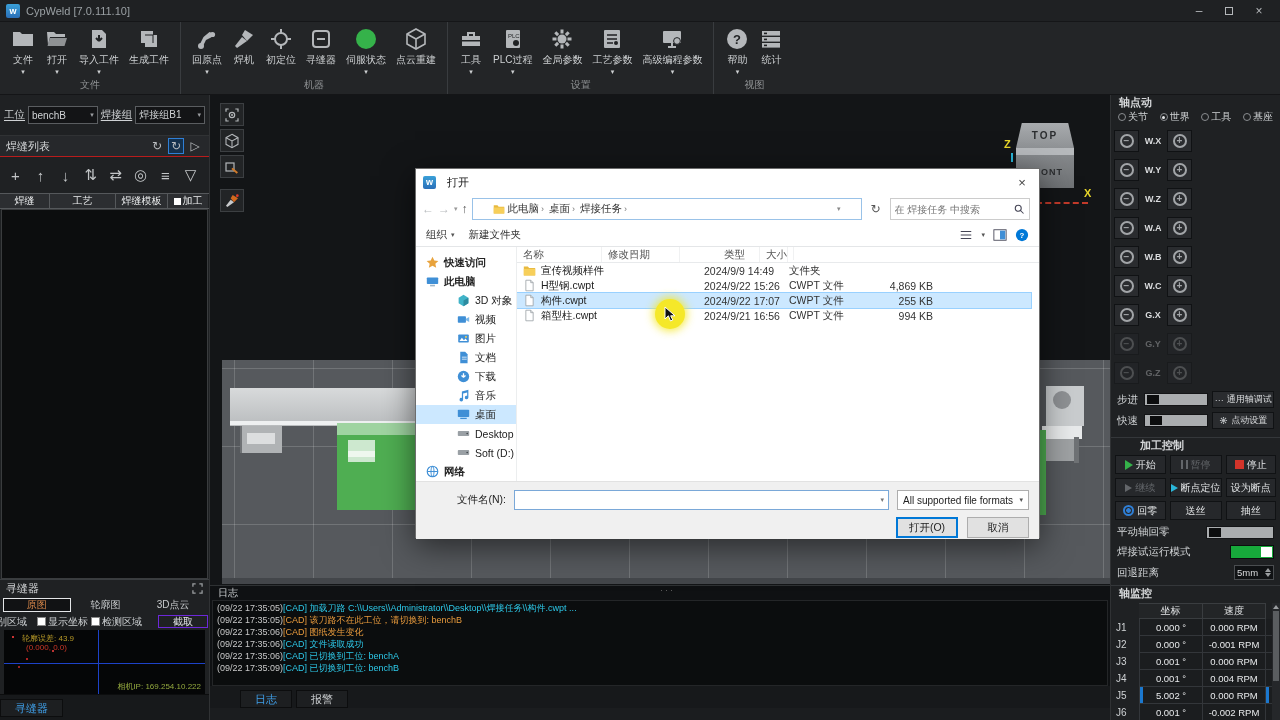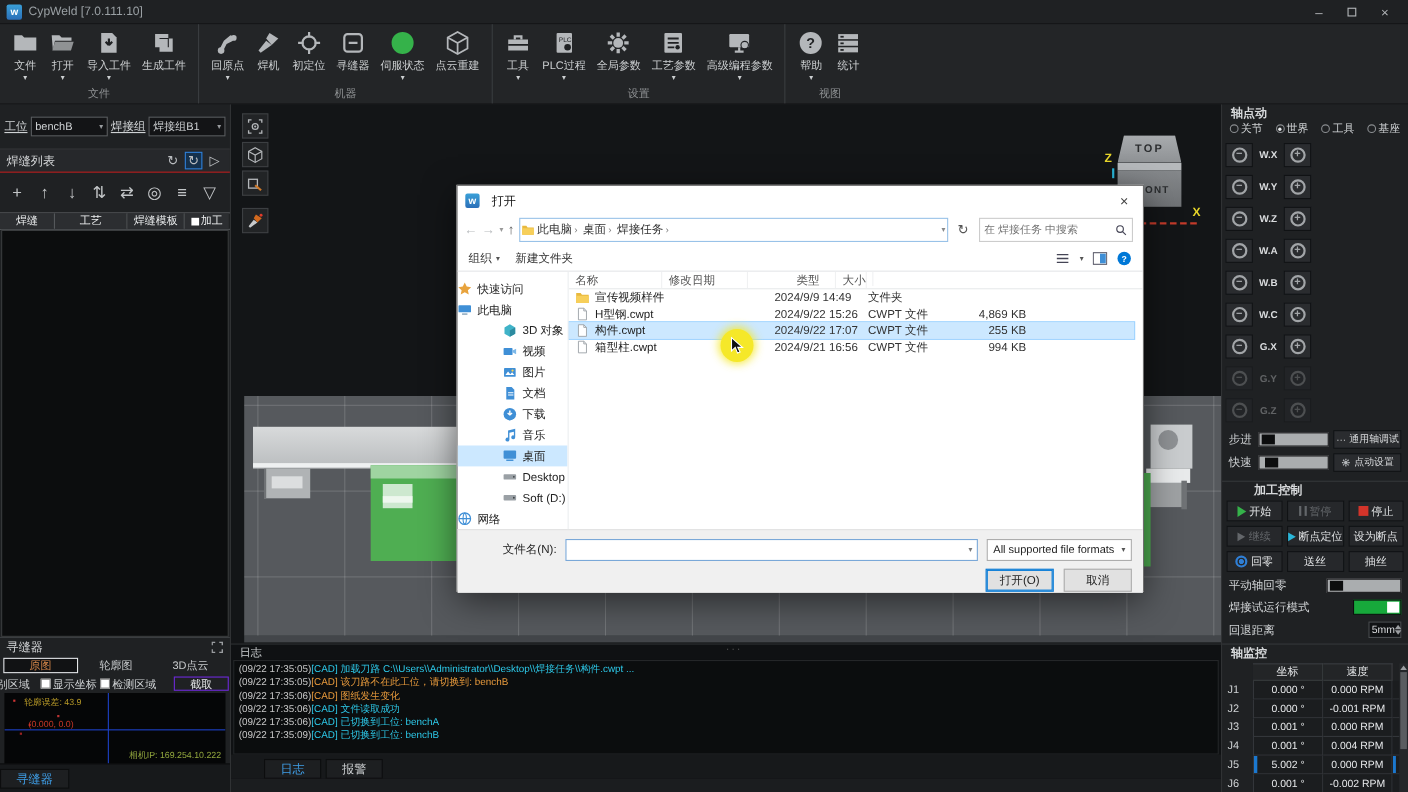--- a/index.html
+++ b/index.html
@@ -57,21 +57,21 @@
   .fctr{height:17px;display:flex;align-items:center;font-size:10px;color:#cfd2d4;gap:3px;}
   .regionwrap{width:34px;overflow:hidden;white-space:nowrap;}
   .regionwrap span{display:inline-block;margin-left:-13px;}
   .fcheck{display:flex;align-items:center;gap:2px;}
   .cbox{width:9px;height:9px;background:#fff;border:1px solid #888;}
   .fcap{margin-left:auto;margin-right:1px;width:50px;height:13px;border:1px solid #6d28d9;display:flex;align-items:center;justify-content:center;color:#e4e6e8;font-size:10px;}
   .fimg{position:relative;height:64px;margin:0 4px;background:#050607;overflow:hidden;}
   .fh{position:absolute;left:0;right:0;top:52%;height:1px;background:#1d42c8;}
   .fv{position:absolute;top:0;bottom:0;left:47%;width:1px;background:#1d42c8;}
   .fo1{position:absolute;left:18px;top:3px;font-size:8px;color:#b89a28;}
-  .fo2{position:absolute;left:22px;top:13px;font-size:8px;color:#cc3828;margin-top:11px;}
+  .fo2{position:absolute;left:22px;top:13px;font-size:8px;color:#cc3828;}
   .fdots{position:absolute;left:8px;top:6px;width:2px;height:2px;background:#c33;box-shadow:14px 22px 0 #a22,40px 14px 0 #b33,6px 30px 0 #922;}
   .fip{position:absolute;right:4px;bottom:2px;font-size:8px;color:#93a83e;}
   .ltabrow{height:26px;display:flex;align-items:flex-start;padding-top:4px;background:#17191b;border-top:1px solid #0c0d0e;}
   .paneltab{height:18px;padding:0 14px;display:flex;align-items:center;background:#1d1f21;border:1px solid #0c0d0e;font-size:11px;color:#d0d3d5;}
   .paneltab.blue{color:#3f9fe8;}
 
   
   .vp{position:absolute;left:210px;top:95px;width:900px;bottom:12px;background:#131517;overflow:hidden;}
   .vtools{position:absolute;left:10px;top:8px;display:flex;flex-direction:column;gap:3px;}
   .vtool{width:24px;height:23px;background:#222426;border:1px solid #3c3f42;display:flex;align-items:center;justify-content:center;color:#b4b7ba;}
@@ -101,37 +101,37 @@
 
   
   .dlg{position:absolute;left:205px;top:73px;width:625px;height:370px;background:#fff;border:1px solid #6d6d6d;box-shadow:0 8px 30px rgba(0,0,0,.55);z-index:5;color:#222;}
   .dtitle{height:26px;display:flex;align-items:center;padding-left:7px;}
   .dtitle .tt{font-size:11px;color:#111;margin-left:5px;}
   .dclose{margin-left:auto;width:34px;height:25px;display:flex;align-items:center;justify-content:center;font-size:13px;color:#444;}
   .dnav{height:28px;display:flex;align-items:center;padding:0 6px;gap:4px;}
   .navg{color:#b8bbbe;font-size:12px;}
   .navup{color:#555;font-size:12px;}
   .navdc{color:#999;font-size:7px;}
-  .crumbbox{width:390px;height:22px;border:1px solid #99c2e8;display:flex;align-items:center;padding:0 1px;gap:3px;}
+  .crumbbox{width:390px;height:22px;border:1px solid #99c2e8;display:flex;align-items:center;padding:0 20px;gap:3px;}
   .crumbbox svg{width:12px;height:12px;}
   .crumb{font-size:10.5px;color:#333;}
   .csep{font-size:9px;color:#777;margin:0 2px;}
   .crumbcaret{margin-left:auto;color:#888;font-size:7px;}
   .refbtn{width:20px;text-align:center;color:#555;font-size:12px;}
   .searchbox{width:140px;height:22px;border:1px solid #ccc;display:flex;align-items:center;padding:0 4px;}
   .searchbox input{border:none;outline:none;flex:1;font-size:10px;color:#555;width:100px;font-family:inherit;}
   .searchbox svg{width:12px;height:12px;}
   .dcmd{height:24px;display:flex;align-items:center;padding:0 10px;gap:4px;border-bottom:1px solid #e4e6e8;font-size:10.5px;color:#333;}
   .cmdcaret{font-size:7px;color:#555;}
   .cmdright{margin-left:auto;display:flex;align-items:center;gap:8px;}
   .dbody{display:flex;height:234px;}
   .dside{width:100px;padding-top:6px;overflow:hidden;}
   .srow{height:19px;display:flex;align-items:center;gap:5px;font-size:10.5px;color:#222;white-space:nowrap;}
   .srow svg{width:13px;height:13px;flex:none;}
-  .srow.lv0{}
+  .srow.lv0{padding-left:10px;font-weight:bold;}
   .srow.lv1{padding-left:41px;}
   .srow.sel{background:#cce8ff;}
   .dmain{flex:1;border-left:1px solid #eceeef;position:relative;overflow:hidden;}
   .dhr{height:16px;display:flex;align-items:center;border-bottom:1px solid #e8eaec;font-size:10.5px;color:#555;position:relative;}
   .dhr span{padding-left:6px;border-right:1px solid #f0f1f2;height:100%;display:flex;align-items:center;}
   .dhr span:nth-child(1){width:187px;padding-left:24px;}
   .dhr span:nth-child(2){width:85px;}
   .dhr span:nth-child(3){width:78px;}
   .dhr span:nth-child(4){width:80px;justify-content:flex-end;padding-right:14px;}
   .sortmark{position:absolute;left:90px;top:-2px;color:#888;font-size:8px;}
@@ -182,21 +182,21 @@
   .bic.ic-play{display:block;width:0;height:0;border-top:5px solid transparent;border-bottom:5px solid transparent;border-left:8px solid #35b24a;}
   .bic.ic-pause{display:block;width:7px;height:9px;border-left:2.5px solid #63666a;border-right:2.5px solid #63666a;}
   .bic.ic-stop{display:block;width:9px;height:9px;background:#d3342a;}
   .bic.ic-resume{display:block;width:0;height:0;border-top:4px solid transparent;border-bottom:4px solid transparent;border-left:7px solid #63666a;}
   .bic.ic-bp{display:block;width:0;height:0;border-top:4px solid transparent;border-bottom:4px solid transparent;border-left:7px solid #2ab6d9;}
   .bic.ic-home{display:block;width:11px;height:11px;border:2px solid #2f7fd6;border-radius:50%;background:radial-gradient(circle,#2f7fd6 2px,transparent 2.6px);}
   .crow{display:flex;align-items:center;padding:3px 6px;}
   .crow .lb{font-size:10.5px;color:#d0d3d5;}
   .toggle{margin-left:auto;width:44px;height:14px;background:#17a93b;border:1px solid #0c0d0e;position:relative;}
   .toggle .tk{position:absolute;right:1px;top:1px;width:11px;height:10px;background:#fff;}
-  .spin{margin-left:auto;width:30px;height:15px;background:#101214;border:1px solid #4a4d50;display:flex;align-items:center;padding:0 2px;font-size:9.5px;color:#d8dadc;justify-content:space-between;}
+  .spin{margin-left:auto;width:40px;height:15px;background:#101214;border:1px solid #4a4d50;display:flex;align-items:center;padding:0 2px;font-size:9.5px;color:#d8dadc;justify-content:space-between;}
   .spin .arr{margin-left:auto;display:flex;flex-direction:column;gap:1px;}
   .tri-u{width:0;height:0;border-left:3px solid transparent;border-right:3px solid transparent;border-bottom:4px solid #9a9da0;}
   .tri-d{width:0;height:0;border-left:3px solid transparent;border-right:3px solid transparent;border-top:4px solid #9a9da0;}
   
   .mtable{position:relative;margin:2px 0 16px 0;}
   .mhr,.mrow{display:flex;}
   .mhr span{height:16px;background:#232527;border:1px solid #3a3d40;border-width:1px 1px 1px 0;color:#e2e4e6;font-size:10px;display:flex;align-items:center;justify-content:center;}
   .mhr .ax{width:28px;border-left:none;background:transparent;border-color:transparent;}
   .mhr .coord{width:64px;}
   .mhr .speed{width:63px;}

